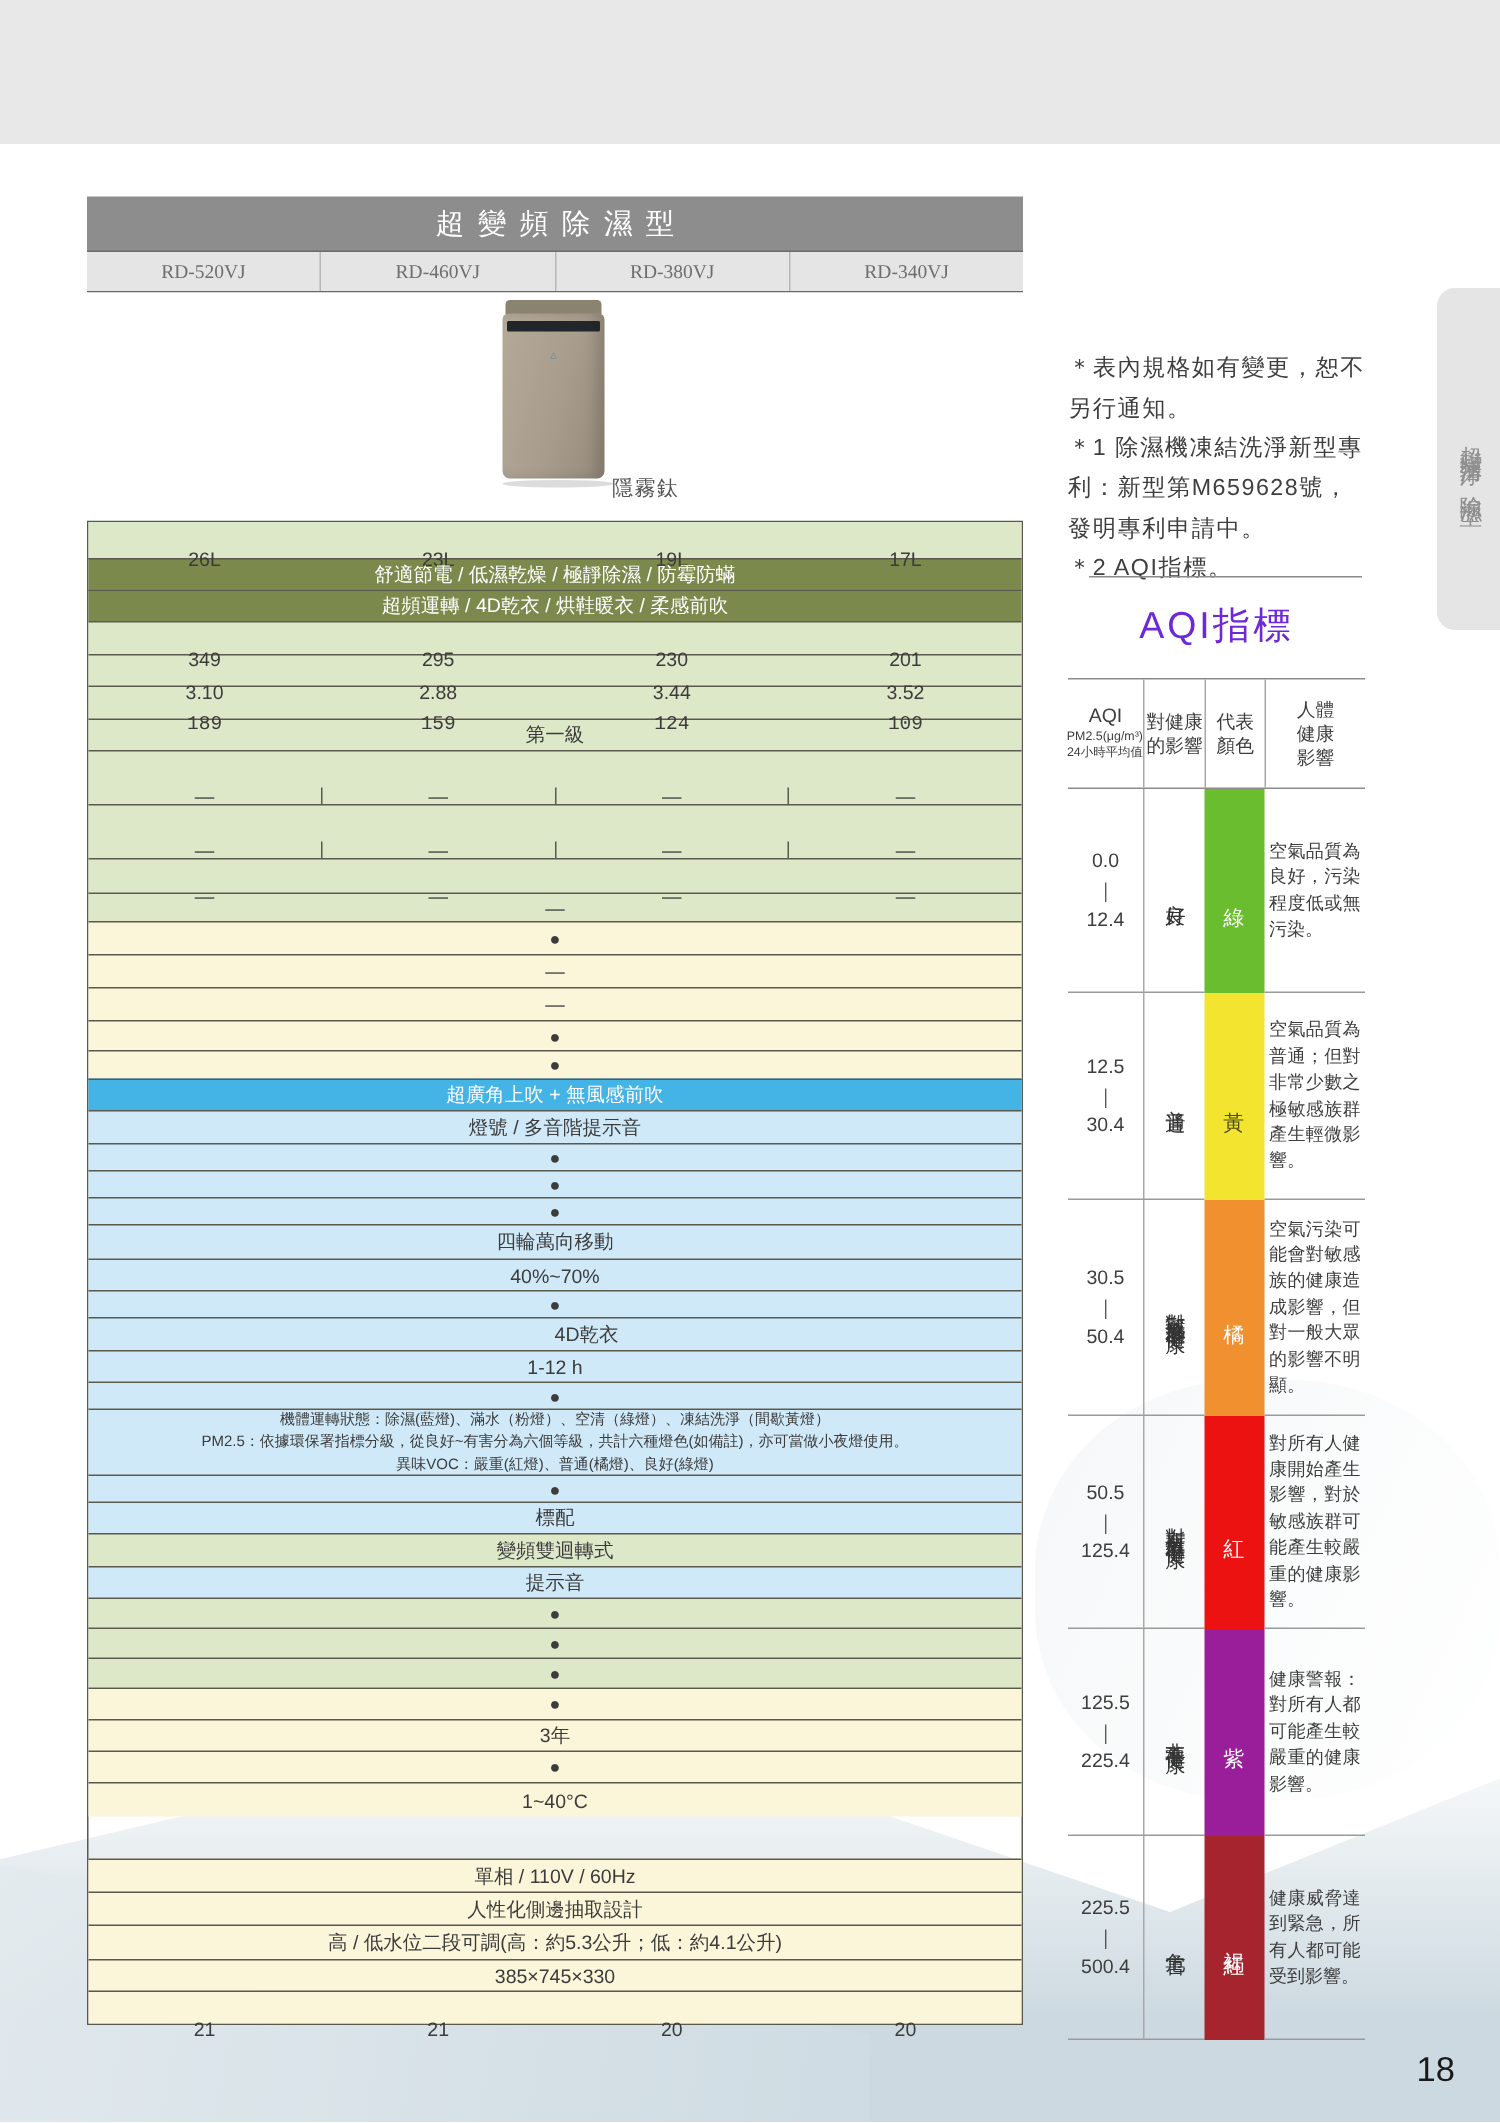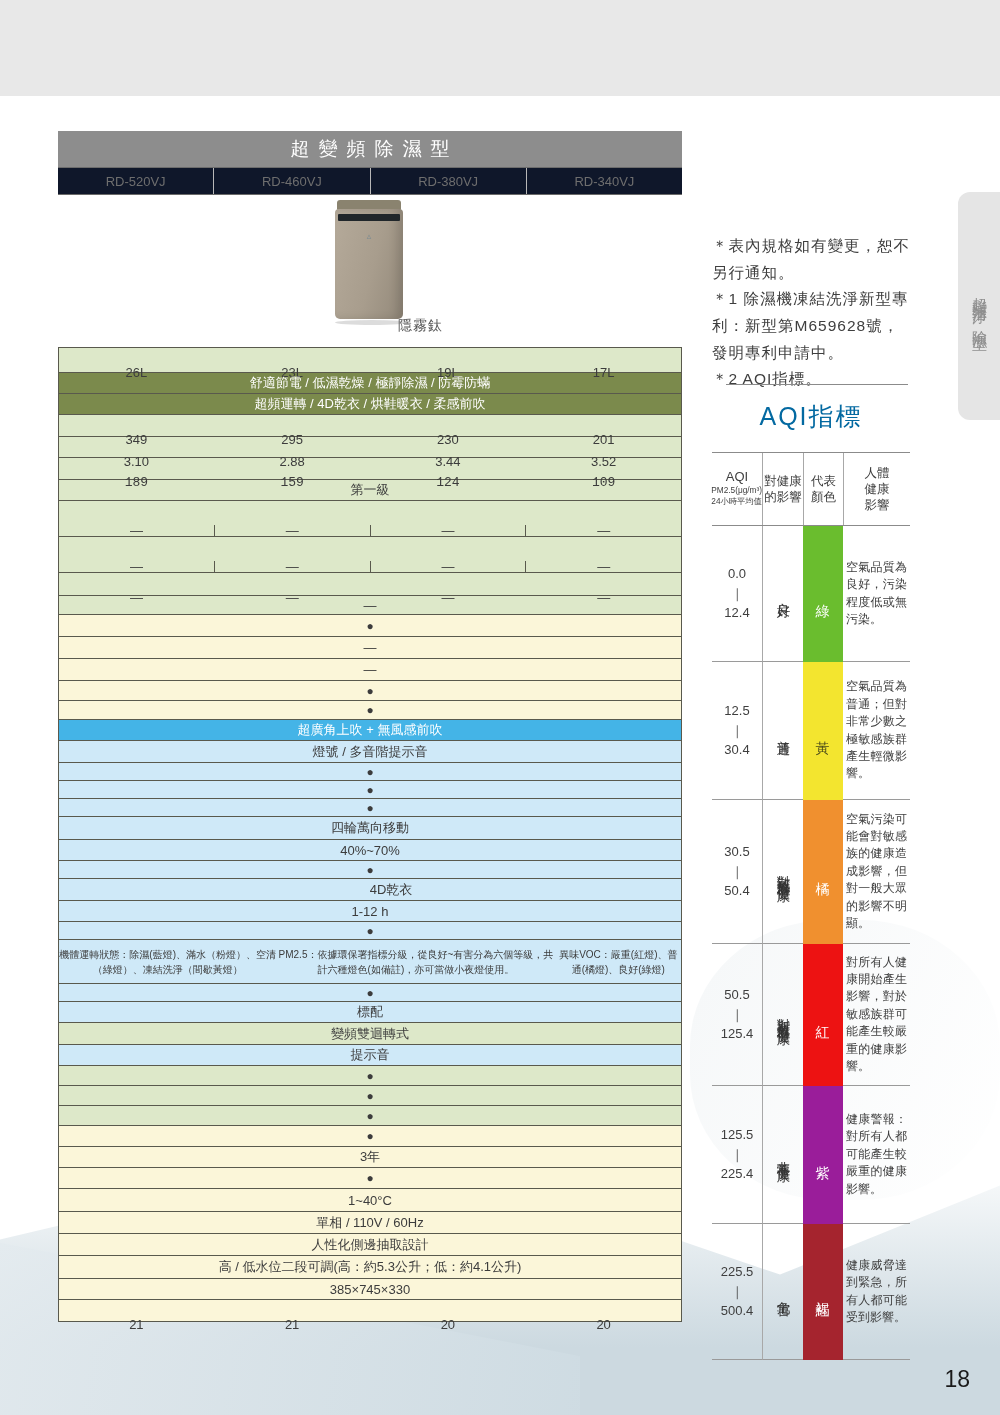--- a/index.html
+++ b/index.html
@@ -16,59 +16,59 @@
         background:linear-gradient(100deg,#e4ebef,#cfdce3);
         clip-path:polygon(0 18%, 100% 72%, 100% 100%, 0 100%); }
   .w3 { right:0; top:920px; width:310px; height:280px; opacity:.55;
         background:linear-gradient(115deg,#edf1f3, rgba(255,255,255,0)); border-radius:45%; }
 
   
   .spec-table { position:absolute; left:58px; top:131px; width:624px; z-index:2; }
   .spec-title { height:37px; background:#8d8d8d; border-bottom:1px solid #6c6c6c; color:#ffffff;
                 display:flex; align-items:center; justify-content:center;
                 font-size:19px; letter-spacing:9px; padding-left:9px; box-sizing:border-box; }
-  .model-row { display:flex; height:26px; background:#0f172a; border-bottom:1px solid #6a6a6a; }
+  .model-row { display:flex; height:26px; background:#e5e5e5; border-bottom:1px solid #6a6a6a;font-family:Liberation Serif, serif; }
   .m-cell { flex:1; display:flex; align-items:center; justify-content:center; font-size:13px; color:#6e6e6e; }
   .m-cell + .m-cell { border-left:1px solid #b8b8b8; }
 
   .image-section { position:relative; height:152px; background:#ffffff; }
   .product { position:absolute; left:277px; top:5px; width:68px; }
   .p-cap { width:64px; height:10px; margin:0 auto; background:#8a836f; border-radius:3px 3px 1px 1px; }
   .p-body { width:68px; height:110px; margin-top:-1px; border-radius:4px 4px 5px 5px;
             background:linear-gradient(105deg,#b5aa9a 0%,#a89d8d 55%,#93897a 100%);
             position:relative; box-shadow:inset -6px 0 8px rgba(0,0,0,.12); }
   .p-band { position:absolute; left:3px; right:3px; top:5px; height:7px; background:#20262a; border-radius:1px; }
   .p-logo { position:absolute; left:50%; top:22px; transform:translateX(-50%); font-size:9px; color:#7d8b91; }
   .p-shadow { width:74px; height:5px; margin:1px auto 0; background:rgba(60,60,60,.18); border-radius:50%; }
-  .product-label { position:absolute; left:340px; top:122px; font-size:14px; color:#555555; letter-spacing:1px; }
+  .product-label { position:absolute; left:350px; top:122px; font-size:14px; color:#555555; letter-spacing:1px; }
 
   .spec-rows { border:1px solid #59594d; border-top:1px solid #59594d; }
   .srow { display:flex; align-items:center; justify-content:center;
           font-size:13px; color:#3c3c3c; box-sizing:border-box; }
   .srow + .srow { border-top:1px solid #59594d; }
   .srow.g { background:#dde8c9; }
   .srow.y { background:#fbf6d9; }
   .srow.b { background:#cfe9f8; }
   .srow.band-olive { background:#7b8a4c; color:#ffffff; }
   .srow.band-blue { background:#44b4e7; color:#ffffff; }
   .srow.cols4 { align-items:stretch; }
   .cell { flex:1; display:flex; align-items:center; justify-content:center;margin-top:24px; }
   .cell + .cell { border-left:1px solid #59594d; }
-  .srow.note { justify-content:center; }
+  .srow.note { flex-direction:column; justify-content:center; }
   .noteline { font-size:10px; line-height:1.5; color:#3c3c3c; text-align:center; }
   .bullet { font-size:12px; }
 
   
   .notes { position:absolute; left:712px; top:233px; width:202px; z-index:2;
            font-size:15.5px; line-height:1.72; color:#3f3f3f; letter-spacing:1px; }
   .notes p { margin:0; }
   .divider { position:absolute; left:726px; top:384px; width:182px; height:0;
              border-top:1.5px solid #8b8b8b; z-index:2; }
   .aqi-title { position:absolute; left:712px; top:400px; width:198px; text-align:center;
-               font-size:25px; color:#0369a1; letter-spacing:2px; z-index:2; }
+               font-size:25px; color:#6d28d9; letter-spacing:2px; z-index:2; }
 
   .aqi-table { position:absolute; left:712px; top:452px; width:198px; z-index:2; }
   .aqi-header { display:flex; height:72px; border-top:1px solid #8b8b8b; border-bottom:1px solid #8b8b8b; }
   .ah { display:flex; flex-direction:column; align-items:center; justify-content:center;
         color:#3e3e3e; box-sizing:border-box; }
   .ah + .ah { border-left:1px solid #a8a8a8; }
   .ah1 { width:50px; } .ah2 { width:41px; } .ah3 { width:40px; } .ah4 { width:67px; }
   .ah1-title { font-size:13px; }
   .ah-sub { font-size:9px; white-space:pre-line; text-align:center; line-height:1.35; transform:scale(.92); }
   .ah-main { font-size:12.5px; white-space:pre-line; text-align:center; line-height:1.3; }
@@ -195,21 +195,21 @@
         <div class="srow b merged" style="height: 21px;">標配</div>
         <div class="srow g merged" style="height: 22px;">變頻雙迴轉式</div>
         <div class="srow b merged" style="height: 21px;">提示音</div>
         <div class="srow g merged bullet" style="height: 20px;">●</div>
         <div class="srow g merged bullet" style="height: 20px;">●</div>
         <div class="srow g merged bullet" style="height: 20px;">●</div>
         <div class="srow y merged bullet" style="height: 21px;">●</div>
         <div class="srow y merged" style="height: 21px;">3年</div>
         <div class="srow y merged bullet" style="height: 21px;">●</div>
         <div class="srow y merged" style="height: 23px;">1~40°C</div>
-        <div class="srow y merged" style="height: 22px;">單相 / 110V / 60Hz</div>
+        <div class="srow y merged" style="height: 22px; margin-top: 28px;">單相 / 110V / 60Hz</div>
         <div class="srow y merged" style="height: 22px;">人性化側邊抽取設計</div>
         <div class="srow y merged" style="height: 23px;">高 / 低水位二段可調(高：約5.3公升；低：約4.1公升)</div>
         <div class="srow y merged" style="height: 21px;">385×745×330</div>
         <div class="srow y cols4" style="height: 22px;">
           <div class="cell">21</div>
           <div class="cell">21</div>
           <div class="cell">20</div>
           <div class="cell">20</div>
         </div>
       </div>

